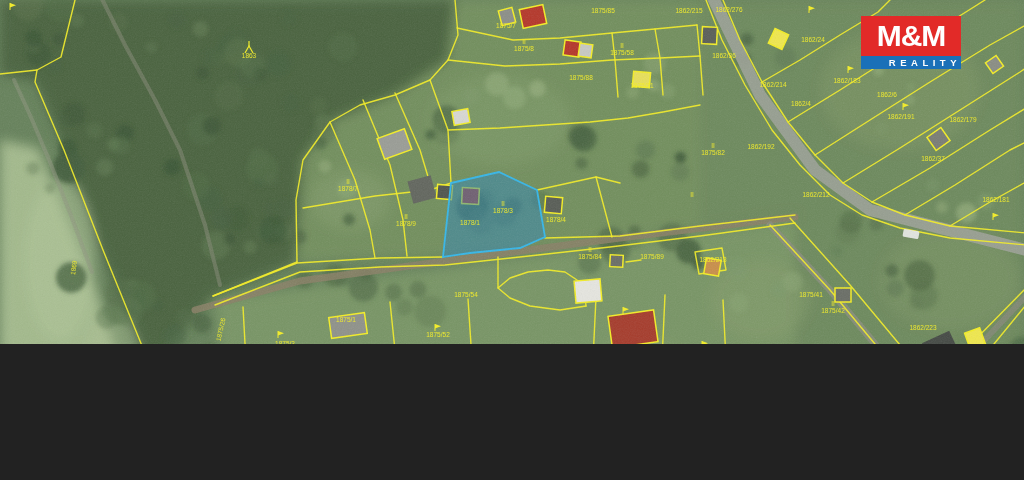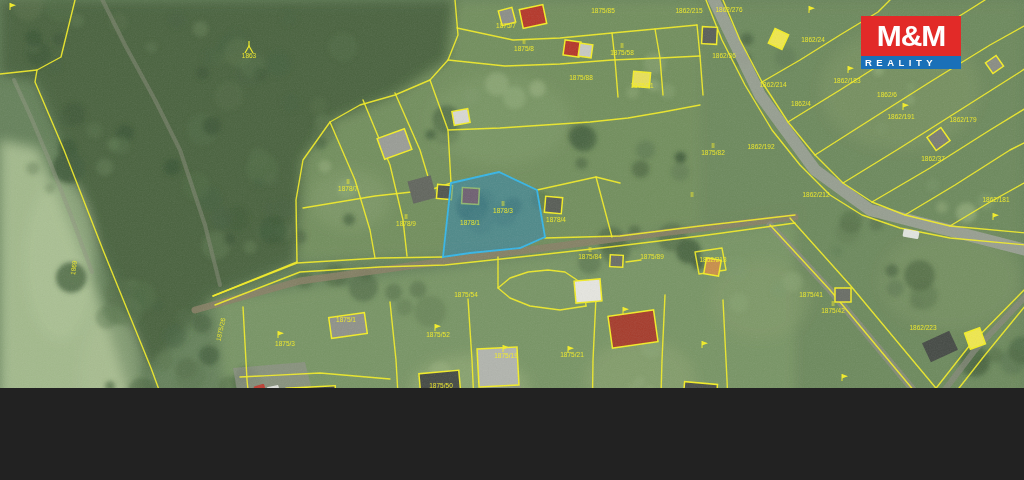--- a/index.html
+++ b/index.html
@@ -1,24 +1,24 @@
 <!DOCTYPE html>
 <html><head>
 <meta charset="utf-8">
 <style>
   html,body{margin:0;padding:0;background:#222;}
-  .stage{position:relative;width:1024px;height:388px;overflow:hidden;background:#e5e5e5;font-family:"Liberation Sans",sans-serif;}
+  .stage{position:relative;width:1024px;height:344px;overflow:hidden;background:#e5e5e5;font-family:"Liberation Sans",sans-serif;}
   .stage svg{position:absolute;left:0;top:0;}
   .logo{position:absolute;left:861px;top:16px;}
   .logo-red{width:100px;height:40px;background:#e22a28;color:#fff;
     font-family:"Liberation Sans",sans-serif;font-weight:bold;font-size:30px;line-height:40px;
     text-align:center;letter-spacing:-1px;}
   .logo-blue{width:100px;height:13px;background:#1a70b8;color:#fff;
     font-family:"Liberation Sans",sans-serif;font-weight:bold;font-size:9.5px;line-height:13px;
-    text-align:left;letter-spacing:4.5px;padding-left:4px;box-sizing:border-box;}
+    text-align:right;letter-spacing:4.5px;padding-left:4px;box-sizing:border-box;}
 </style>
 </head>
 <body>
 
 <div class="stage">
   <svg id="map" width="1024" height="480" viewBox="0 0 1024 480">
     <defs>
       <filter id="soft" x="-40%" y="-40%" width="180%" height="180%">
         <feGaussianBlur stdDeviation="2.2"></feGaussianBlur>
       </filter>

